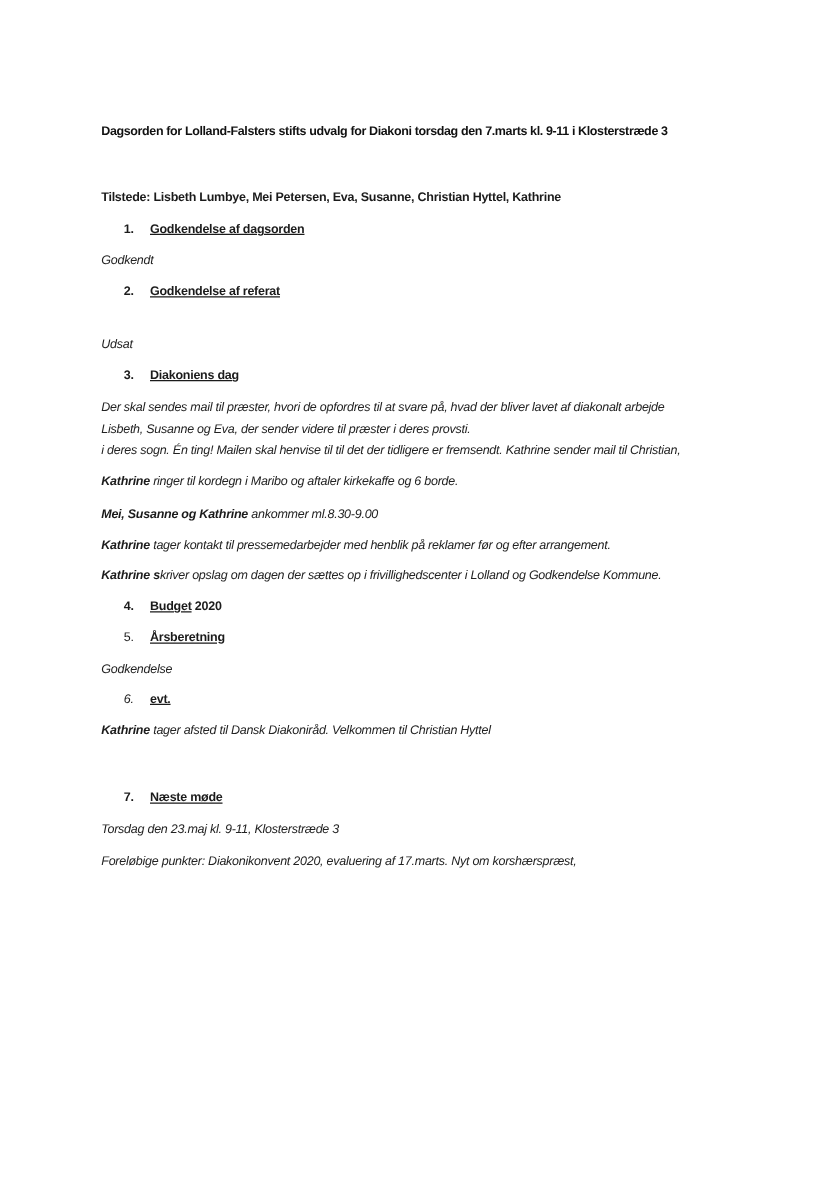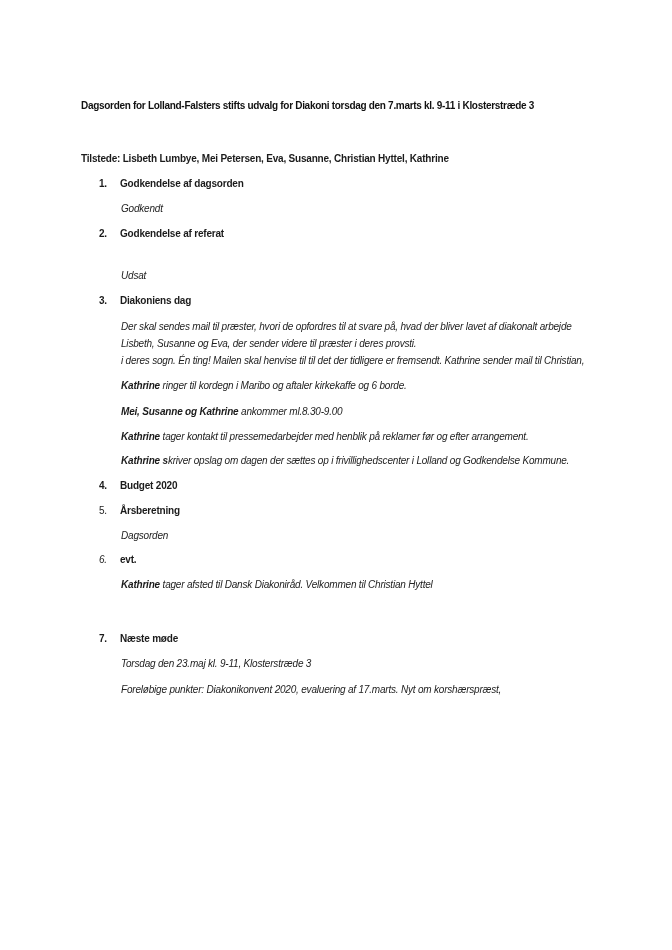--- a/index.html
+++ b/index.html
@@ -25,33 +25,33 @@
     white-space: nowrap;
     margin: 0 0 8px 0;
     padding-left: 16px;
   }
   .title {
     font-weight: bold;
     letter-spacing: -0.3px;
     color: #111;
   }
   .bold { font-weight: bold; }
-  .italic { font-style: italic; color: #222; margin-left: 40px; }
+  .italic { font-style: italic; color: #222; }
   .bold-italic { font-weight: bold; font-style: italic; color: #1b1b1b; }
   .item { display: flex; }
   .item .num {
     display: inline-block;
     margin-left: 18px;
     width: 21px;
     flex: 0 0 21px;
     font-weight: bold;
   }
   .item .num.regular { font-weight: normal; }
   .item .num.italic-num { font-weight: normal; font-style: italic; }
-  .item .label { font-weight: bold; }
+  .item .label { font-weight: bold; text-decoration: underline; }
   .item .suffix { font-weight: bold; }
   .para-line { display: block; white-space: nowrap; }
   
   .mb36 { margin-bottom: 36px; }
   .mb25 { margin-bottom: 25px; }
   .mb9  { margin-bottom: 9px; }
   .mb7  { margin-bottom: 7px; }
   .mb34 { margin-bottom: 34px; }
   .mb37 { margin-bottom: 37px; }
 </style>
@@ -109,21 +109,21 @@
     <span class="num">4.</span>
     <span><span class="label">Budget</span><span class="suffix"> 2020</span></span>
   </div>
 
 
   <div class="p item">
     <span class="num regular">5.</span>
     <span class="label">Årsberetning</span>
   </div>
 
-  <div class="p italic mb7">Dagsorden</div>
+  <div class="p italic mb7">Godkendelse</div>
 
   <div class="p item">
     <span class="num italic-num">6.</span>
     <span class="label">evt.</span>
   </div>
 
   <div class="p italic mb37">
     <span class="bold-italic">Kathrine</span><span> tager afsted til Dansk Diakoniråd. Velkommen til Christian Hyttel</span>
   </div>
 

